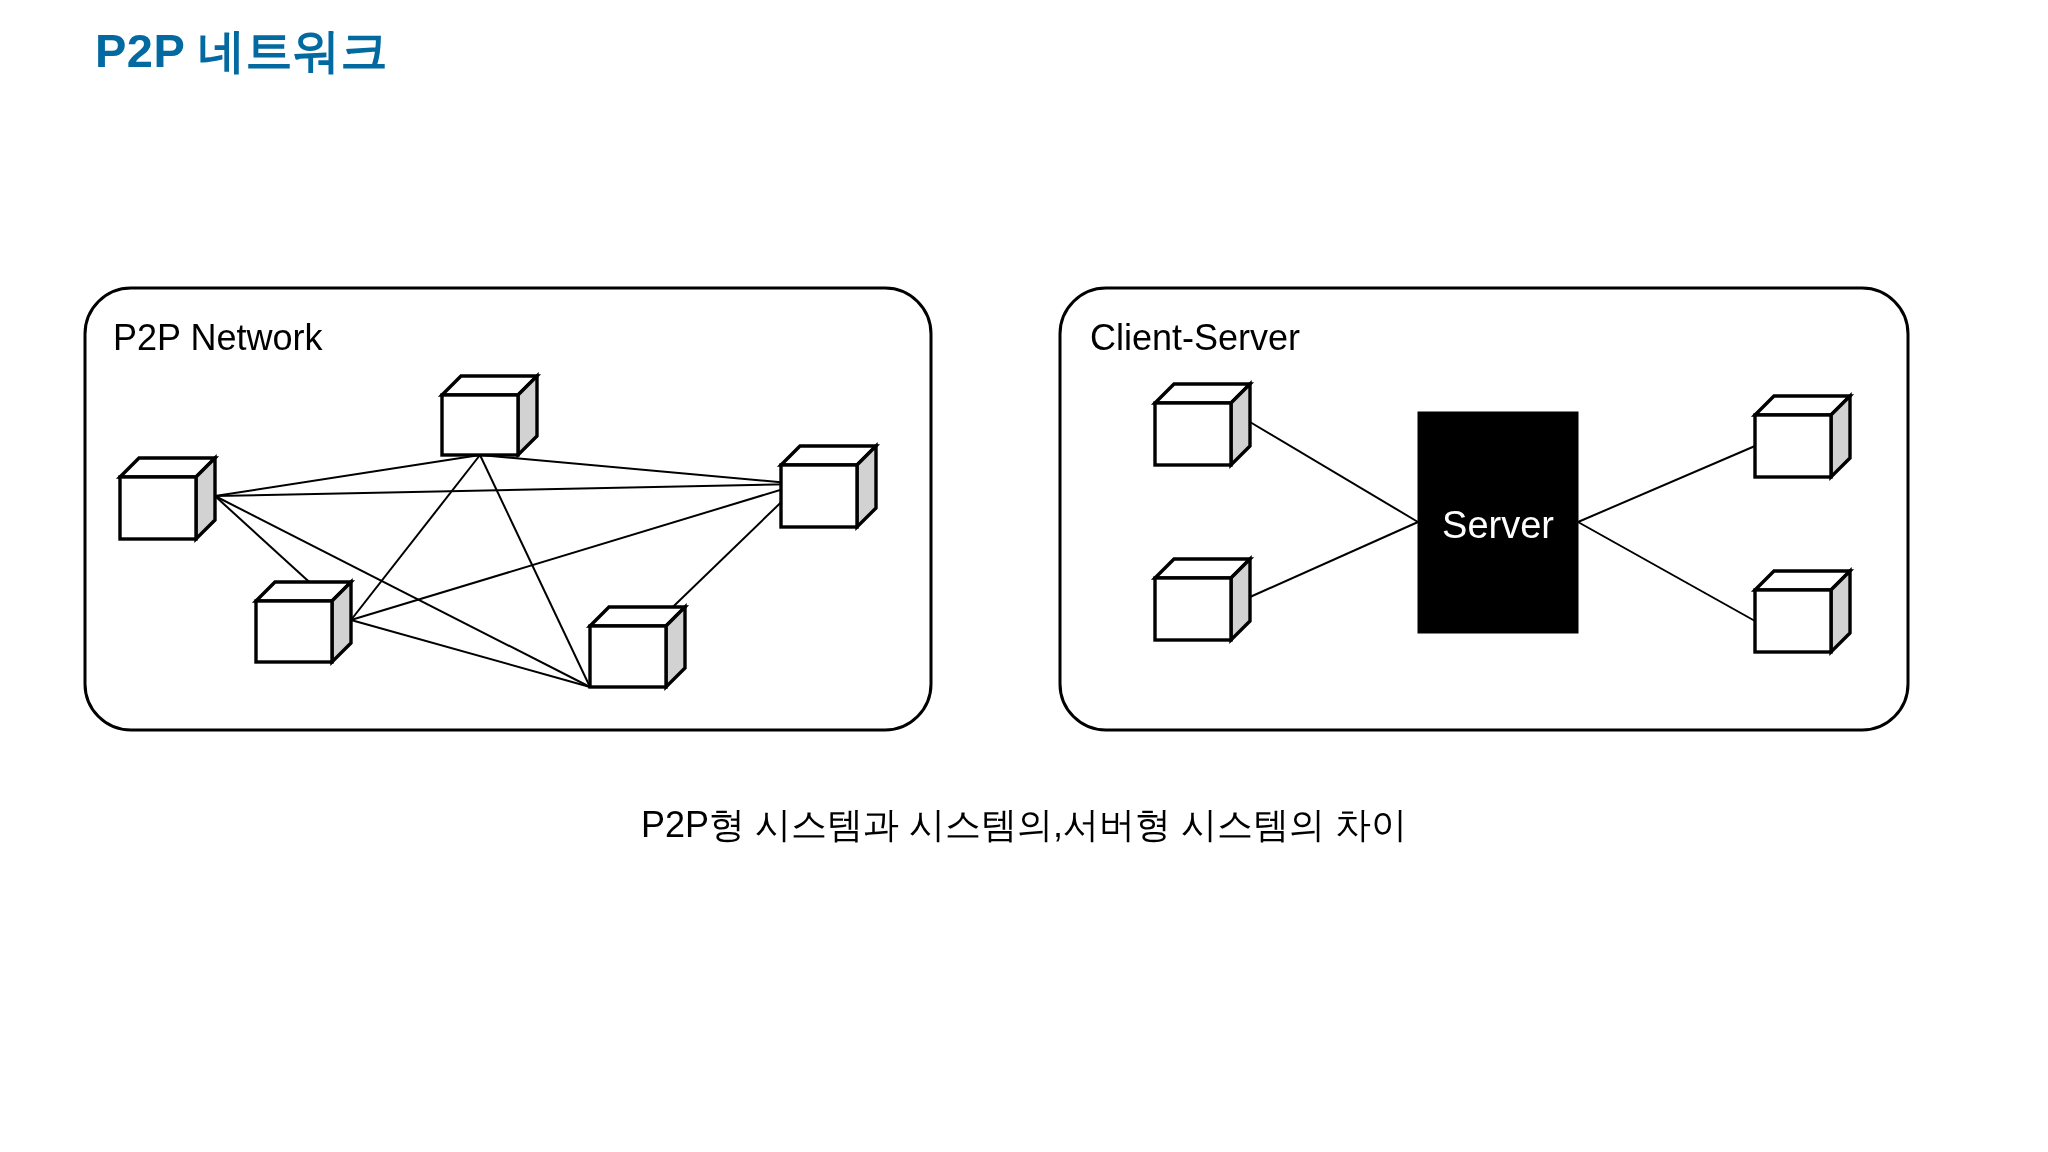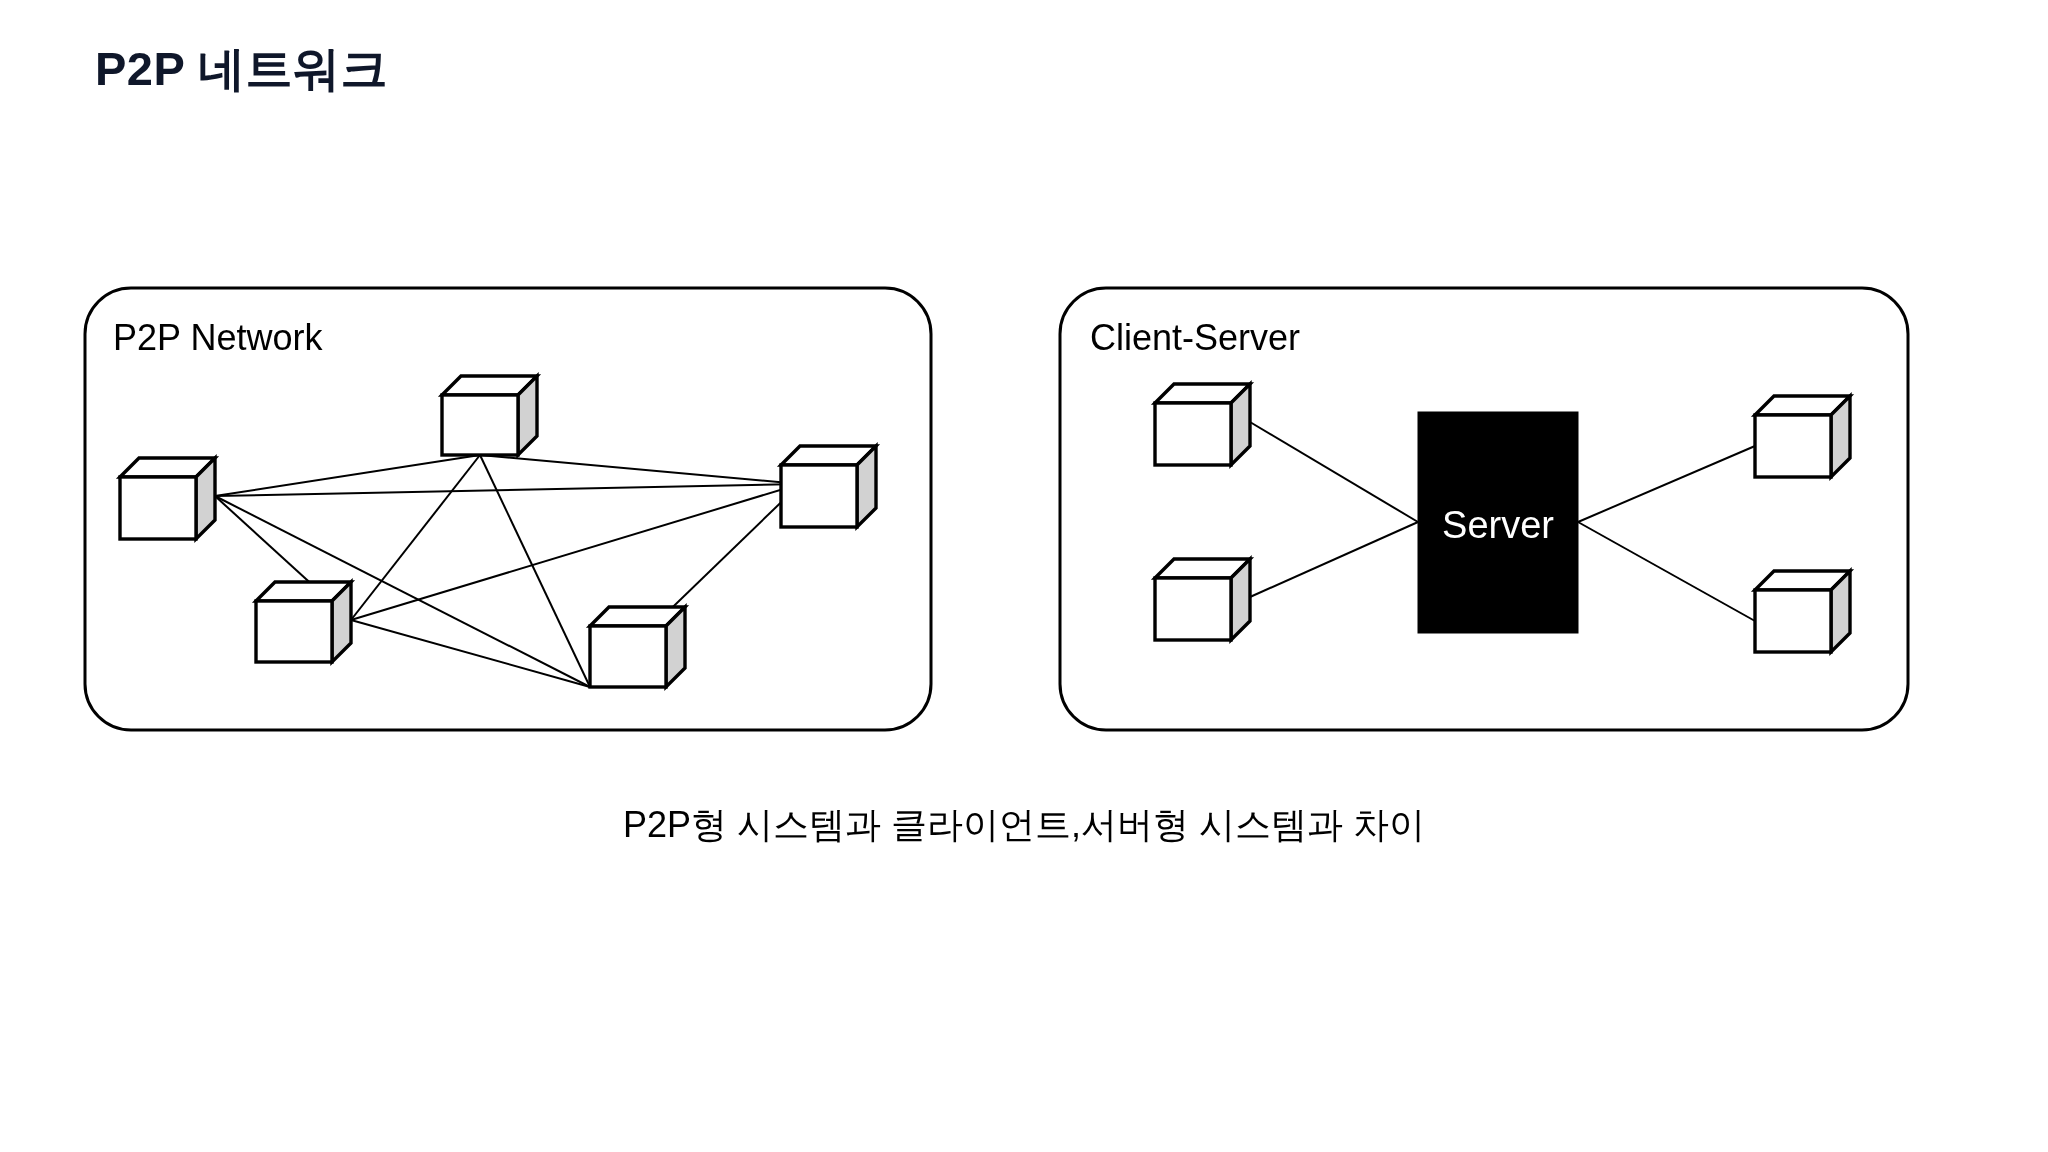--- a/index.html
+++ b/index.html
@@ -17,25 +17,25 @@
   }
   #slide {
     position: relative;
     width: 2048px;
     height: 1152px;
     background: #ffffff;
   }
   #slide-title {
     position: absolute;
     left: 95px;
-    top: 38px;
+    top: 20px;
     font-size: 47px;
     font-weight: bold;
     letter-spacing: 0.5px;
-    color: #0f172a;
+    color: #0369a1;
     white-space: nowrap;
   }
   #diagram-svg {
     position: absolute;
     left: 0;
     top: 0;
     width: 2048px;
     height: 1152px;
   }
   .panel-label {
@@ -176,15 +176,15 @@
         </g>
         <g>
           <polygon points="1755 590 1774 571 1850 571 1831 590" class="cube-top"></polygon>
           <polygon points="1831 590 1850 571 1850 633 1831 652" class="cube-side"></polygon>
           <rect x="1755" y="590" width="76" height="62" class="cube-front"></rect>
         </g>
       </g>
 
   </svg>
 
-  <div class="caption-text">P2P형 시스템과 클라이언트,서버형 시스템과 차이</div>
+  <div class="caption-text">P2P형 시스템과 시스템의,서버형 시스템의 차이</div>
 
 </div>
 
 </body></html>

